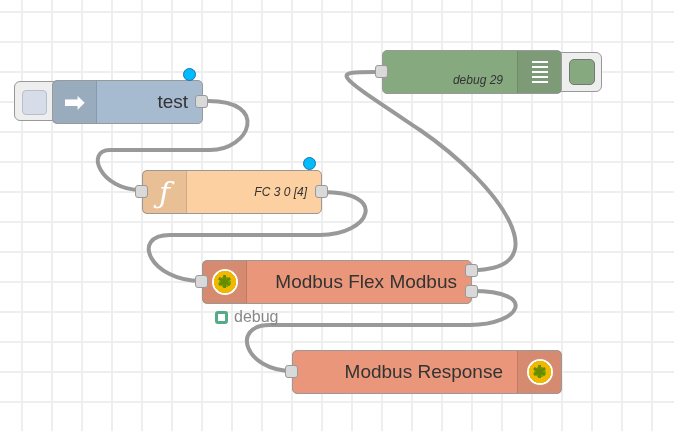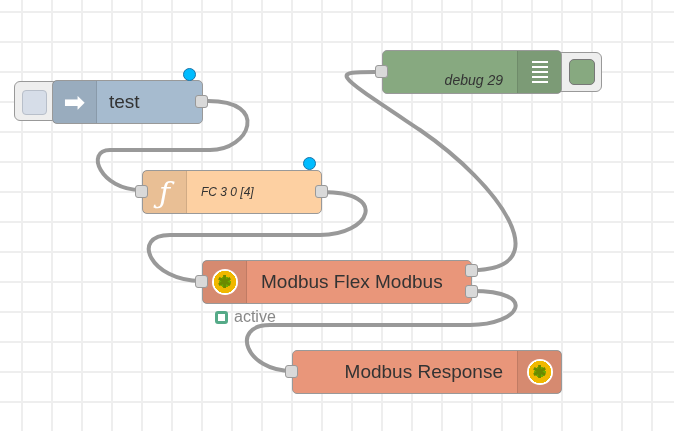--- a/index.html
+++ b/index.html
@@ -10,21 +10,21 @@
     background-image:
       linear-gradient(to right,#eeeeee 2px,transparent 2px),
       linear-gradient(to bottom,#eeeeee 2px,transparent 2px);
     background-size:30px 30px;
     background-position:21px 11px;}
   svg.wires{position:absolute;left:0;top:0;}
   .node{position:absolute;border:1px solid #999;border-radius:5px;box-sizing:border-box;
     display:flex;align-items:center;color:#333;font-size:19px;}
   .node .icon{height:100%;display:flex;align-items:center;justify-content:center;
     background:rgba(0,0,0,0.08);box-sizing:border-box;}
-  .node .label{flex:1;padding:0 14px;white-space:nowrap;}
+  .node .label{flex:1;padding:0 14px;white-space:nowrap;text-align:right;}
   .port{position:absolute;width:13px;height:13px;background:#d9d9d9;border:1px solid #999;
     border-radius:3px;box-sizing:border-box;}
   .changed{position:absolute;width:13px;height:13px;border-radius:50%;background:#00bcff;
     border:1px solid #1a73a8;box-sizing:border-box;}
   .inject-btn{position:absolute;left:14px;top:81px;width:44px;height:40px;background:#eee;
     border:1px solid #999;border-radius:6px;box-sizing:border-box;}
   .inject-btn .inner{position:absolute;left:7px;top:8px;width:25px;height:25px;background:#d6dde8;
     border:1px solid #b8bfca;border-radius:4px;box-sizing:border-box;}
   .debug-btn{position:absolute;left:556px;top:52px;width:46px;height:40px;background:#eee;
     border:1px solid #999;border-radius:6px;box-sizing:border-box;}
@@ -64,21 +64,21 @@
   <span class="label" style="font-style:italic;font-size:12px;">FC 3 0 [4]</span>
 </div>
 <div class="port" style="left:135px;top:185px;"></div>
 <div class="port" style="left:315px;top:185px;"></div>
 <div class="changed" style="left:303px;top:157px;"></div>
 
 <div class="debug-btn">
     <div class="inner"></div>
   </div>
 <div class="node" style="left:382px;top:50px;width:180px;height:44px;background:#87a980;">
-  <span class="label" style="text-align:right;font-style:italic;font-size:14px;margin-top:15px;">debug 29</span>
+  <span class="label" style="font-style:italic;font-size:12px;margin-top:15px;">debug 29</span>
   <div class="icon" style="width:44px;border-left:1px solid rgba(0,0,0,0.1);flex-direction:column;gap:3px;">
     <div style="width:16px;height:2px;background:#fff"></div>
       <div style="width:16px;height:2px;background:#fff"></div>
     <div style="width:16px;height:2px;background:#fff"></div>
       <div style="width:16px;height:2px;background:#fff"></div>
     <div style="width:16px;height:2px;background:#fff"></div>
   </div>
 </div>
 <div class="port" style="left:375px;top:65px;"></div>
 
@@ -86,21 +86,21 @@
   <div class="icon" style="width:44px;border-right:1px solid rgba(0,0,0,0.1);">
       <div class="modicon">✱</div>
     </div>
   <span class="label">Modbus Flex Modbus</span>
 </div>
 <div class="port" style="left:195px;top:275px;"></div>
 <div class="port" style="left:465px;top:264px;"></div>
 <div class="port" style="left:465px;top:285px;"></div>
 <div class="status">
   <div class="dot"></div>
-  <span>active</span>
+  <span>debug</span>
 </div>
 
 <div class="node" style="left:292px;top:350px;width:270px;height:44px;background:#e9967a;">
   <span class="label" style="text-align:right;">Modbus Response</span>
   <div class="icon" style="width:44px;border-left:1px solid rgba(0,0,0,0.1);">
       <div class="modicon">✱</div>
     </div>
 </div>
 <div class="port" style="left:285px;top:365px;"></div>
 

